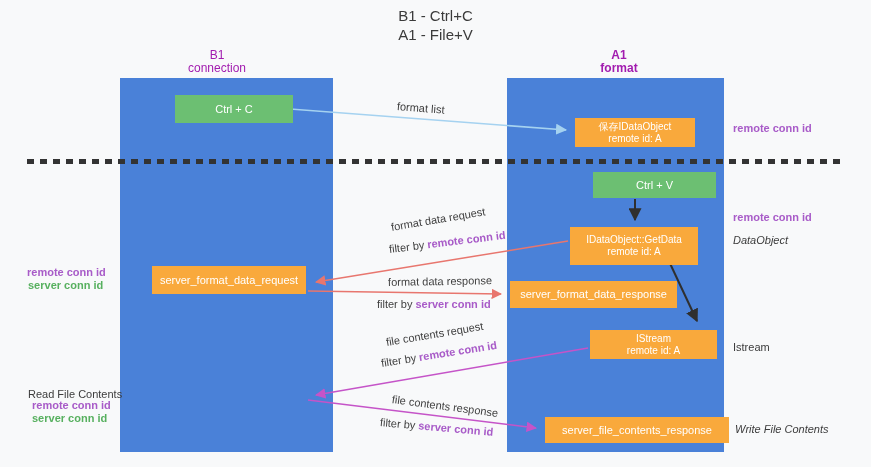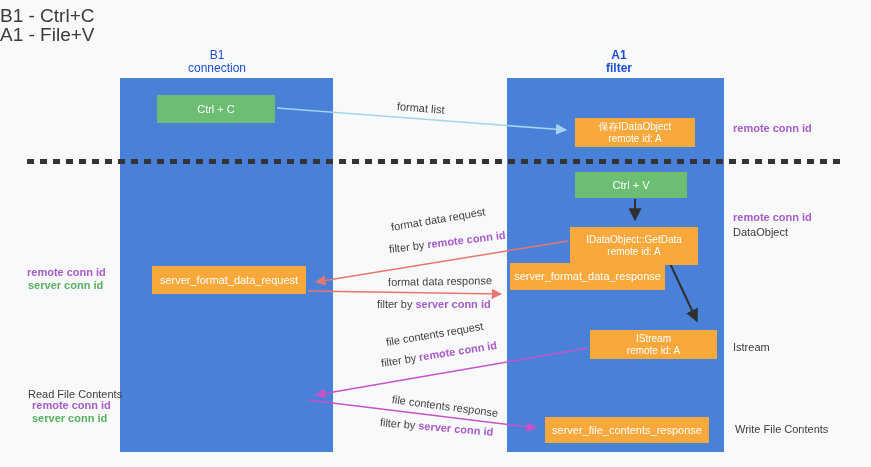--- a/index.html
+++ b/index.html
@@ -1,33 +1,33 @@
 <!DOCTYPE html>
 <html style="--lane: #4a81d8; --node-orange: #f9a93c; --node-green: #6cbf72; --arrow-blue: #a5d2f0; --arrow-red: #e8766e; --arrow-magenta: #c554c8; --arrow-black: #2f2f2f; --text-purple: #a85bc8; --text-green: #57b05f;"><head>
 <meta charset="utf-8">
 <style>
   * { margin:0; padding:0; box-sizing:border-box; }
   body { background:#e9e9e9; font-family:"Liberation Sans", sans-serif; }
   .canvas {
     position:relative; width:871px; height:467px; overflow:hidden;
     background:#f8f9fa; margin:0 auto;
   }
-  .title { position:absolute; top:6px; left:0; width:871px; text-align:left;
-           color:#3b3b3b; font-size:19px; line-height:19px; }
+  .title { position:absolute; top:6px; left:0; width:871px; text-align:center;
+           color:#3b3b3b; font-size:15px; line-height:19px; }
   .lane { position:absolute; top:78px; height:374px; background:var(--lane); }
   .lane-left  { left:120px; width:213px; }
   .lane-right { left:507px; width:217px; }
   .lane-header { position:absolute; top:49px; width:120px; text-align:center;
-                 color:#1d4ed8; font-size:12px; line-height:13px; }
+                 color:#a21caf; font-size:12px; line-height:13px; }
   .dashline { position:absolute; left:27px; top:159px; width:817px; height:5px;
               background:repeating-linear-gradient(90deg, #333 0 7px, transparent 7px 13px); }
   .node { position:absolute; display:flex; flex-direction:column; justify-content:center;
           align-items:center; text-align:center; color:#fff; font-size:11px; line-height:13px; }
   .node.orange { background:var(--node-orange); }
-  .node.green  { background:var(--node-green); }
+  .node.green  { background:var(--node-green);margin-left:18px; }
   .node .sub, .node .ln { font-size:10px; line-height:12px; }
   .edge-label { position:absolute; font-size:11px; color:#3f3f3f; white-space:nowrap;
                 transform-origin:left center; }
   .edge-label .key { font-weight:bold; margin-left:3px; }
   .key.purple { color:var(--text-purple); }
   .ann { position:absolute; font-size:11px; white-space:nowrap; color:#3c3c3c; }
   .ann.bold-purple { color:var(--text-purple); font-weight:bold; }
   .ann.bold-green  { color:var(--text-green);  font-weight:bold; }
   svg.arrows { position:absolute; left:0; top:0; pointer-events:none; }
   .st-blue    { stroke:var(--arrow-blue);    stroke-width:1.6; fill:none; }
@@ -48,21 +48,21 @@
     <div>B1 - Ctrl+C</div>
     <div>A1 - File+V</div>
   </div>
 
   <div class="lane-header" style="left:157px;">
     <div>B1</div>
     <div>connection</div>
   </div>
   <div class="lane-header" style="left:559px;font-weight:bold;">
     <div>A1</div>
-    <div>filter</div>
+    <div>format</div>
   </div>
 
   <div class="lane lane-left"></div>
   <div class="lane lane-right"></div>
 
   <div class="dashline"></div>
 
   <svg class="arrows" width="871" height="467">
     <defs>
       <marker id="mb" viewBox="0 0 10 10" refX="9" refY="5" markerWidth="7" markerHeight="7" orient="auto-start-reverse">
@@ -89,44 +89,44 @@
 
   <div class="node green" style="left:157px; top:95px; width:118px; height:28px;">
     <div>Ctrl + C</div>
   </div>
 
   <div class="node orange" style="left:575px; top:118px; width:120px; height:29px;">
     <div class="ln">保存IDataObject</div>
     <div class="ln">remote id: A</div>
   </div>
 
-  <div class="node green" style="left:575px; top:172px; width:112px; height:26px;">
+  <div class="node green" style="left:575px; top:172px; width:123px; height:26px;">
     <div>Ctrl + V</div>
   </div>
 
   <div class="node orange" style="left:570px; top:227px; width:128px; height:38px;">
     <div class="ln">IDataObject::GetData</div>
     <div class="ln">remote id: A</div>
   </div>
 
   <div class="node orange" style="left:152px; top:266px; width:154px; height:28px;">
     <div>server_format_data_request</div>
   </div>
 
-  <div class="node orange" style="left:510px; top:263px; width:155px; height:27px;">
+  <div class="node orange" style="left:510px; top:281px; width:167px; height:27px;">
     <div>server_format_data_response</div>
   </div>
 
   <div class="node orange" style="left:590px; top:330px; width:127px; height:29px;">
     <div class="ln">IStream</div>
     <div class="ln">remote id: A</div>
   </div>
 
 
-  <div class="node orange" style="left:545px; top:417px; width:164px; height:26px;">
+  <div class="node orange" style="left:545px; top:417px; width:184px; height:26px;">
     <div>server_file_contents_response</div>
   </div>
 
   <div class="edge-label" style="left:397px; top:100px; transform:rotate(4.5deg);">
     <span>format list</span>
   </div>
 
   <div class="edge-label" style="left:391px; top:221px; transform:rotate(-9.5deg);">
     <span>format data request</span>
   </div>
@@ -150,23 +150,23 @@
 
   <div class="edge-label" style="left:392px; top:393px; transform:rotate(7.5deg);">
     <span>file contents response</span>
   </div>
   <div class="edge-label" style="left:380px; top:416px; transform:rotate(5deg);">
     <span>filter by</span><span class="key purple">server conn id</span>
   </div>
 
   <div class="ann bold-purple" style="left:733px; top:122px;">remote conn id</div>
   <div class="ann bold-purple" style="left:733px; top:211px;">remote conn id</div>
-  <div class="ann" style="left:733px; top:226px;">DataObject</div>
+  <div class="ann" style="left:733px; top:234px;font-style:italic;">DataObject</div>
   <div class="ann" style="left:733px; top:341px;">Istream</div>
-  <div class="ann" style="left:735px; top:423px;">Write File Contents</div>
+  <div class="ann" style="left:735px; top:423px;font-style:italic;">Write File Contents</div>
 
   <div class="ann bold-purple" style="left:27px; top:266px;">remote conn id</div>
   <div class="ann bold-green" style="left:28px; top:279px;">server conn id</div>
 
   <div class="ann" style="left:28px; top:381px;margin-top:7px;">Read File Contents</div>
   <div class="ann bold-purple" style="left:32px; top:399px;">remote conn id</div>
   <div class="ann bold-green" style="left:32px; top:412px;">server conn id</div>
 
 </div>
 

